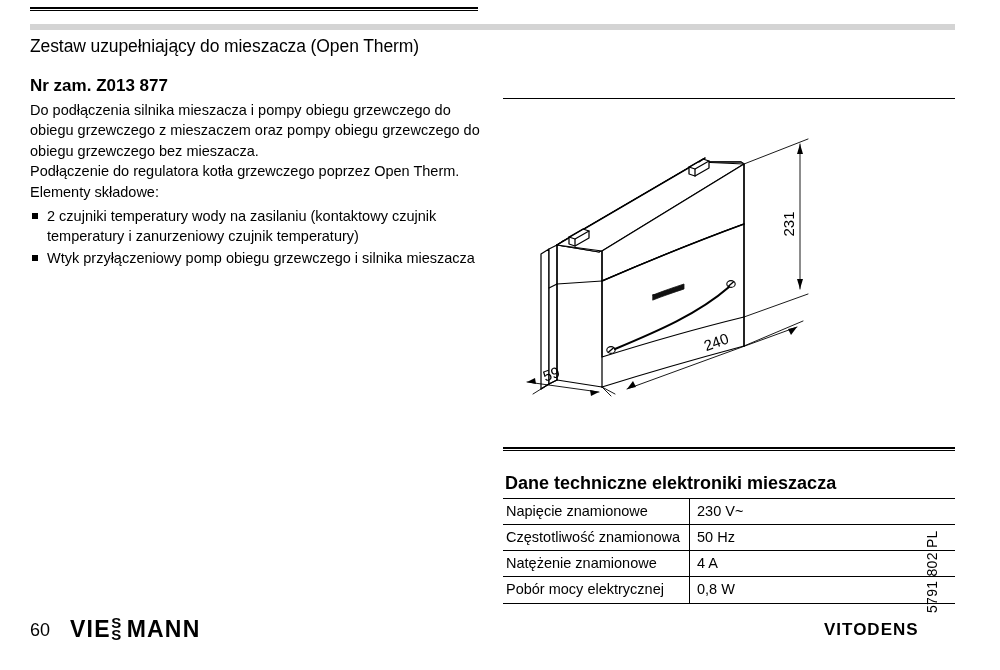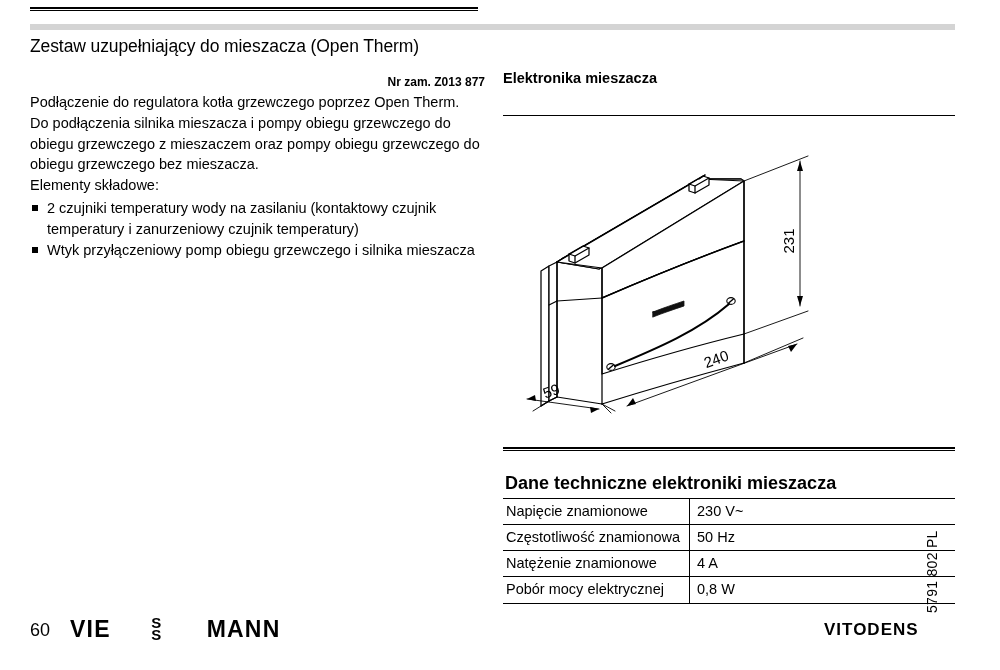--- a/index.html
+++ b/index.html
@@ -44,25 +44,24 @@
     width: 455px;
   }
   #page-title {
     font-size: 17.5px;
     font-weight: normal;
     letter-spacing: -0.1px;
     margin: 0 0 17px 0;
     line-height: 1.2;
   }
   #order-no {
-    font-size: 12px;
+    font-size: 17px;
     font-weight: bold;
     margin: 0 0 1px 0;
     line-height: 1.45;
-    text-align: right;
   }
   .body-par {
     font-size: 14.5px;
     line-height: 1.42;
     margin: 0;
   }
   #bullet-list {
     list-style: none;
     margin: 3px 0 0 0;
     padding: 0;
@@ -183,21 +182,20 @@
     position: absolute;
     left: 70px;
     top: 617px;
     font-size: 23px;
     font-weight: bold;
     letter-spacing: 1.2px;
     line-height: 1;
     display: flex;
     align-items: center;
     white-space: nowrap;
-    gap: 40px;
   }
   #viessmann-logo .vm-ss {
     display: inline-block;
     position: relative;
     width: 15px;
     height: 24px;
     vertical-align: middle;
     margin: 0 0.5px;
   }
   #viessmann-logo .vm-ss span {
@@ -223,38 +221,37 @@
 <body>
 
 <div id="top-rule-black"></div>
 <div id="top-band-gray"></div>
 
 <div id="left-col">
   <h1 id="page-title">Zestaw uzupełniający do mieszacza (Open Therm)</h1>
 
   <div id="order-no">Nr zam. Z013 877</div>
 
+  <p class="body-par">Do podłączenia silnika mieszacza i pompy obiegu grzewczego do obiegu grzewczego z mieszaczem oraz pompy obiegu grzewczego do obiegu grzewczego bez mieszacza.</p>
   <p class="body-par">Podłączenie do regulatora kotła grzewczego poprzez Open Therm.</p>
-  <p class="body-par">Do podłączenia silnika mieszacza i pompy obiegu grzewczego do obiegu grzewczego z mieszaczem oraz pompy obiegu grzewczego do obiegu grzewczego bez mieszacza.</p>
   <p class="body-par">Elementy składowe:</p>
 
   <ul id="bullet-list">
     <li>
       <span class="bullet-sq"></span>
       <span>2 czujniki temperatury wody na zasilaniu (kontaktowy czujnik temperatury i zanurzeniowy czujnik temperatury)</span>
     </li>
     <li>
       <span class="bullet-sq"></span>
       <span>Wtyk przyłączeniowy pomp obiegu grzewczego i silnika mieszacza</span>
     </li>
   </ul>
 </div>
 
 <div id="right-col">
-  <div id="drawing-heading">Elektronika mieszacza</div>
   <div id="drawing-rule"></div>
 
   <div id="drawing-area">
     <svg id="drawing-svg" width="452" height="300" viewBox="0 0 452 300">
       <g fill="none" stroke="#000" stroke-width="1.25" stroke-linejoin="round" stroke-linecap="round">
 
         <polygon points="38,155 46,150 46,285 38,290" fill="#fff"></polygon>
         <polygon points="46,150 54,146 54,281 46,285" fill="#fff"></polygon>
 
         <polygon points="54,146 196,63 238,63 238,70 96,153" fill="#fff"></polygon>

